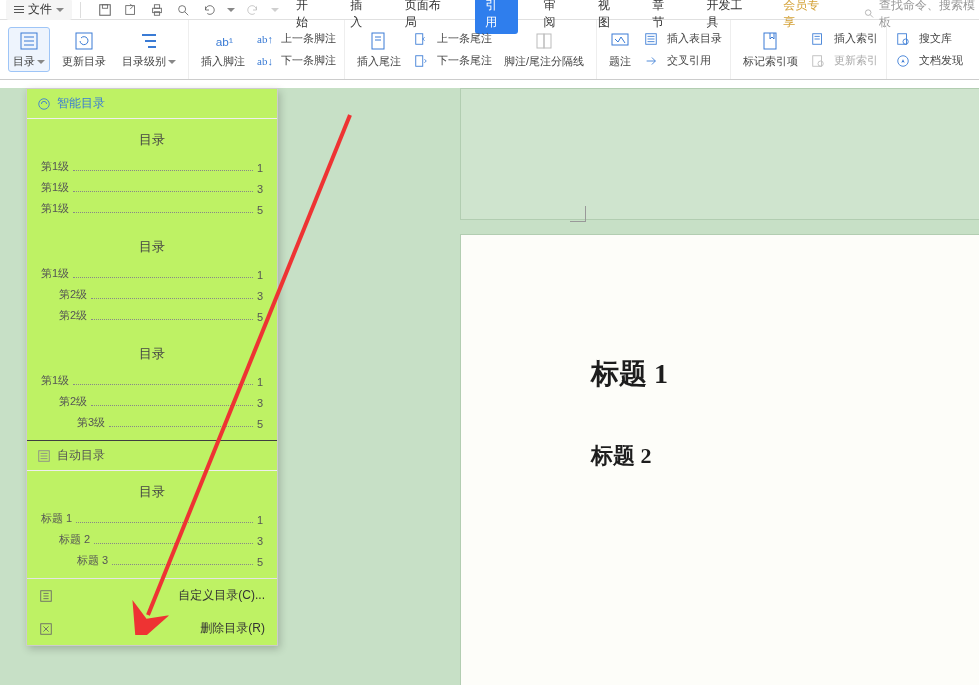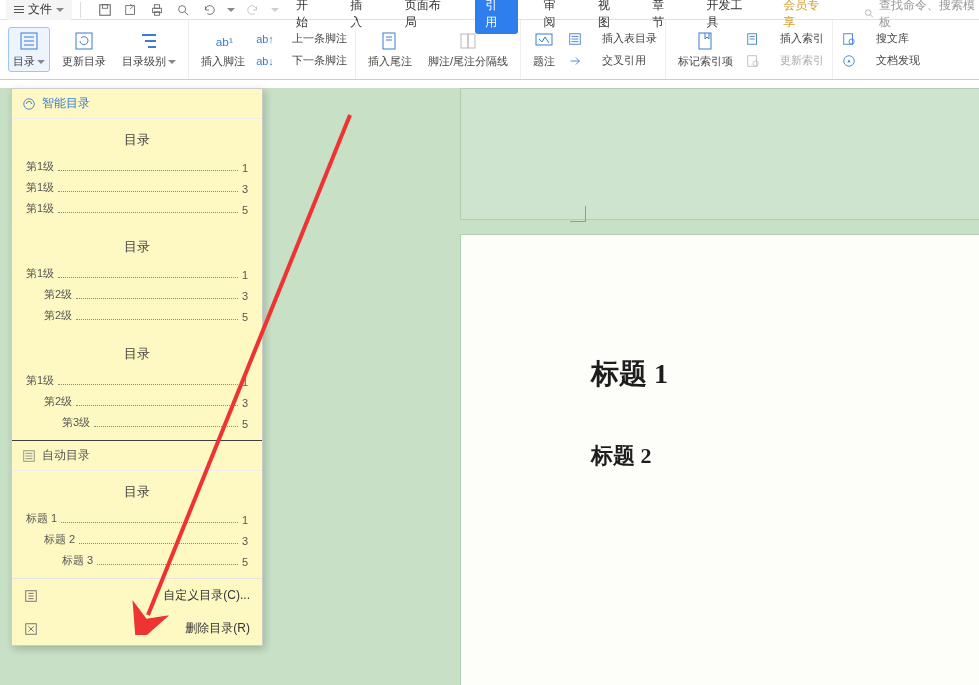--- a/index.html
+++ b/index.html
@@ -20,35 +20,35 @@
   .tab.vip { color: #d4a238; }
   .searchbox { display: flex; align-items: center; gap: 4px; color: #999; margin-left: 10px; }
   .search-icon { width: 12px; height: 12px; }
   
   .ribbon { display: flex; height: 60px; border-bottom: 1px solid #ccc; position: relative; top: 0; }
   .ribbon-group { display: flex; flex-direction: column; align-items: center; justify-content: center; padding: 4px 8px; border-right: 1px solid #eee; }
   .ribbon-group.row { flex-direction: row; gap: 8px; }
   .ribbon-btn-big { display: flex; flex-direction: column; align-items: center; gap: 2px; cursor: pointer; padding: 2px 4px; }
   .ribbon-btn-big .ricon { width: 22px; height: 22px; display:flex; align-items:center; justify-content:flex-end; color:#3a7bd5; }
   .ribbon-btn-big .rlabel { font-size: 11px; color: #444; white-space: nowrap; }
-  .ribbon-btn-small { display: flex; align-items: center; gap: 19px; font-size: 11px; color: #444; cursor: pointer; white-space: nowrap; }
+  .ribbon-btn-small { display: flex; align-items: center; gap: 8px; font-size: 11px; color: #444; cursor: pointer; white-space: nowrap; font-family: Liberation Serif, serif; }
   .ribbon-btn-small .ricon { width: 16px; height: 16px; display:flex; align-items:center; justify-content:center; color:#3a7bd5;}
   .ribbon-col { display: flex; flex-direction: column; gap: 6px; justify-content: center; }
   .ribbon-dim { color: #aaa; }
   
   .workspace { position: absolute; top: 88px; left: 0; right: 0; bottom: 0; background: #c7e0c6; display:flex; justify-content:center; }
   .page1 { position:absolute; top:0; left:460px; width:520px; height:132px; background:#cfe4ce; border:1px solid #b2cdb1;}
   .page2 { position:absolute; top:146px; left:460px; width:520px; height:540px; background:#fdfdf9; border:1px solid #b2cdb1; padding: 120px 80px 0 130px; }
   .page2 h1 { font-size: 28px; font-weight: bold; color:#1d1d1d; margin-bottom: 48px; font-family: "SimSun","Microsoft YaHei"; }
   .page2 h2 { font-size: 22px; font-weight: bold; color:#1d1d1d; font-family: "SimSun","Microsoft YaHei"; }
   .corner-mark { position:absolute; width:16px; height:16px; }
   .corner-mark.br1 { top:118px; left:570px; border-right:1px solid #999; border-bottom:1px solid #999;}
   .corner-mark.tr2 { top:150px; left:570px; border-right:1px solid #999; border-top:1px solid #999;}
   
-  .dropdown { position: absolute; top: 88px; left: 11px; width: 252px; background: #fef9c3; border: 1px solid #ccc; box-shadow: 2px 3px 8px rgba(0,0,0,0.2); z-index: 100; }
+  .dropdown { position: absolute; top: 88px; left: 26px; width: 252px; background: #bef264; border: 1px solid #ccc; box-shadow: 2px 3px 8px rgba(0,0,0,0.2); z-index: 100; }
   .dd-section-hdr { display: flex; align-items: center; gap: 6px; padding: 6px 10px; color: #3a7bd5; font-size: 12px; border-bottom: 1px solid #eee; }
   .dd-section-hdr.gray { color:#555; border-top:1px solid #404040;}
   .dd-preview { padding: 8px 14px 4px 14px; }
   .dd-title { text-align: center; font-size: 13px; color: #444; margin: 4px 0 10px 0; }
   .dd-line { display: flex; align-items: flex-end; font-size: 11px; color: #555; margin: 6px 0; }
   .dd-line .lvl { white-space: nowrap; }
   .dd-line .dots { flex: 1; border-bottom: 1px dotted #888; margin: 0 4px; position: relative; top: -3px; }
   .dd-line .pg { white-space: nowrap; }
   .dd-line.ind1 { padding-left: 18px; }
   .dd-line.ind2 { padding-left: 36px; }
@@ -190,20 +190,40 @@
   <div class="ribbon-group row">
     <div class="ribbon-btn-big">
       <span class="ricon">
           <svg viewBox="0 0 22 22" width="22" height="22">
             <rect x="4" y="3" width="12" height="16" fill="none" stroke="#3a7bd5"></rect>
             <path d="M7 7h6M7 10h6" stroke="#3a7bd5"></path>
           </svg>
         </span>
       <span class="rlabel">插入尾注</span>
     </div>
+    <div class="ribbon-col">
+      <div class="ribbon-btn-small">
+          <span class="ricon">
+            <svg viewBox="0 0 16 16" width="14" height="14">
+              <rect x="2" y="2" width="8" height="12" fill="none" stroke="#3a7bd5"></rect>
+              <path d="M12 6l-2 2 2 2" stroke="#3a7bd5" fill="none"></path>
+            </svg>
+          </span>
+          <span>上一条尾注</span>
+        </div>
+      <div class="ribbon-btn-small">
+          <span class="ricon">
+            <svg viewBox="0 0 16 16" width="14" height="14">
+              <rect x="2" y="2" width="8" height="12" fill="none" stroke="#3a7bd5"></rect>
+              <path d="M12 6l2 2-2 2" stroke="#3a7bd5" fill="none"></path>
+            </svg>
+          </span>
+          <span>下一条尾注</span>
+        </div>
+    </div>
     <div class="ribbon-btn-big ribbon-dim">
       <span class="ricon">
           <svg viewBox="0 0 22 22" width="22" height="22">
             <rect x="4" y="4" width="7" height="14" fill="none" stroke="#bbb"></rect>
             <rect x="11" y="4" width="7" height="14" fill="none" stroke="#bbb"></rect>
           </svg>
         </span>
       <span class="rlabel">脚注/尾注分隔线</span>
     </div>
   </div>

